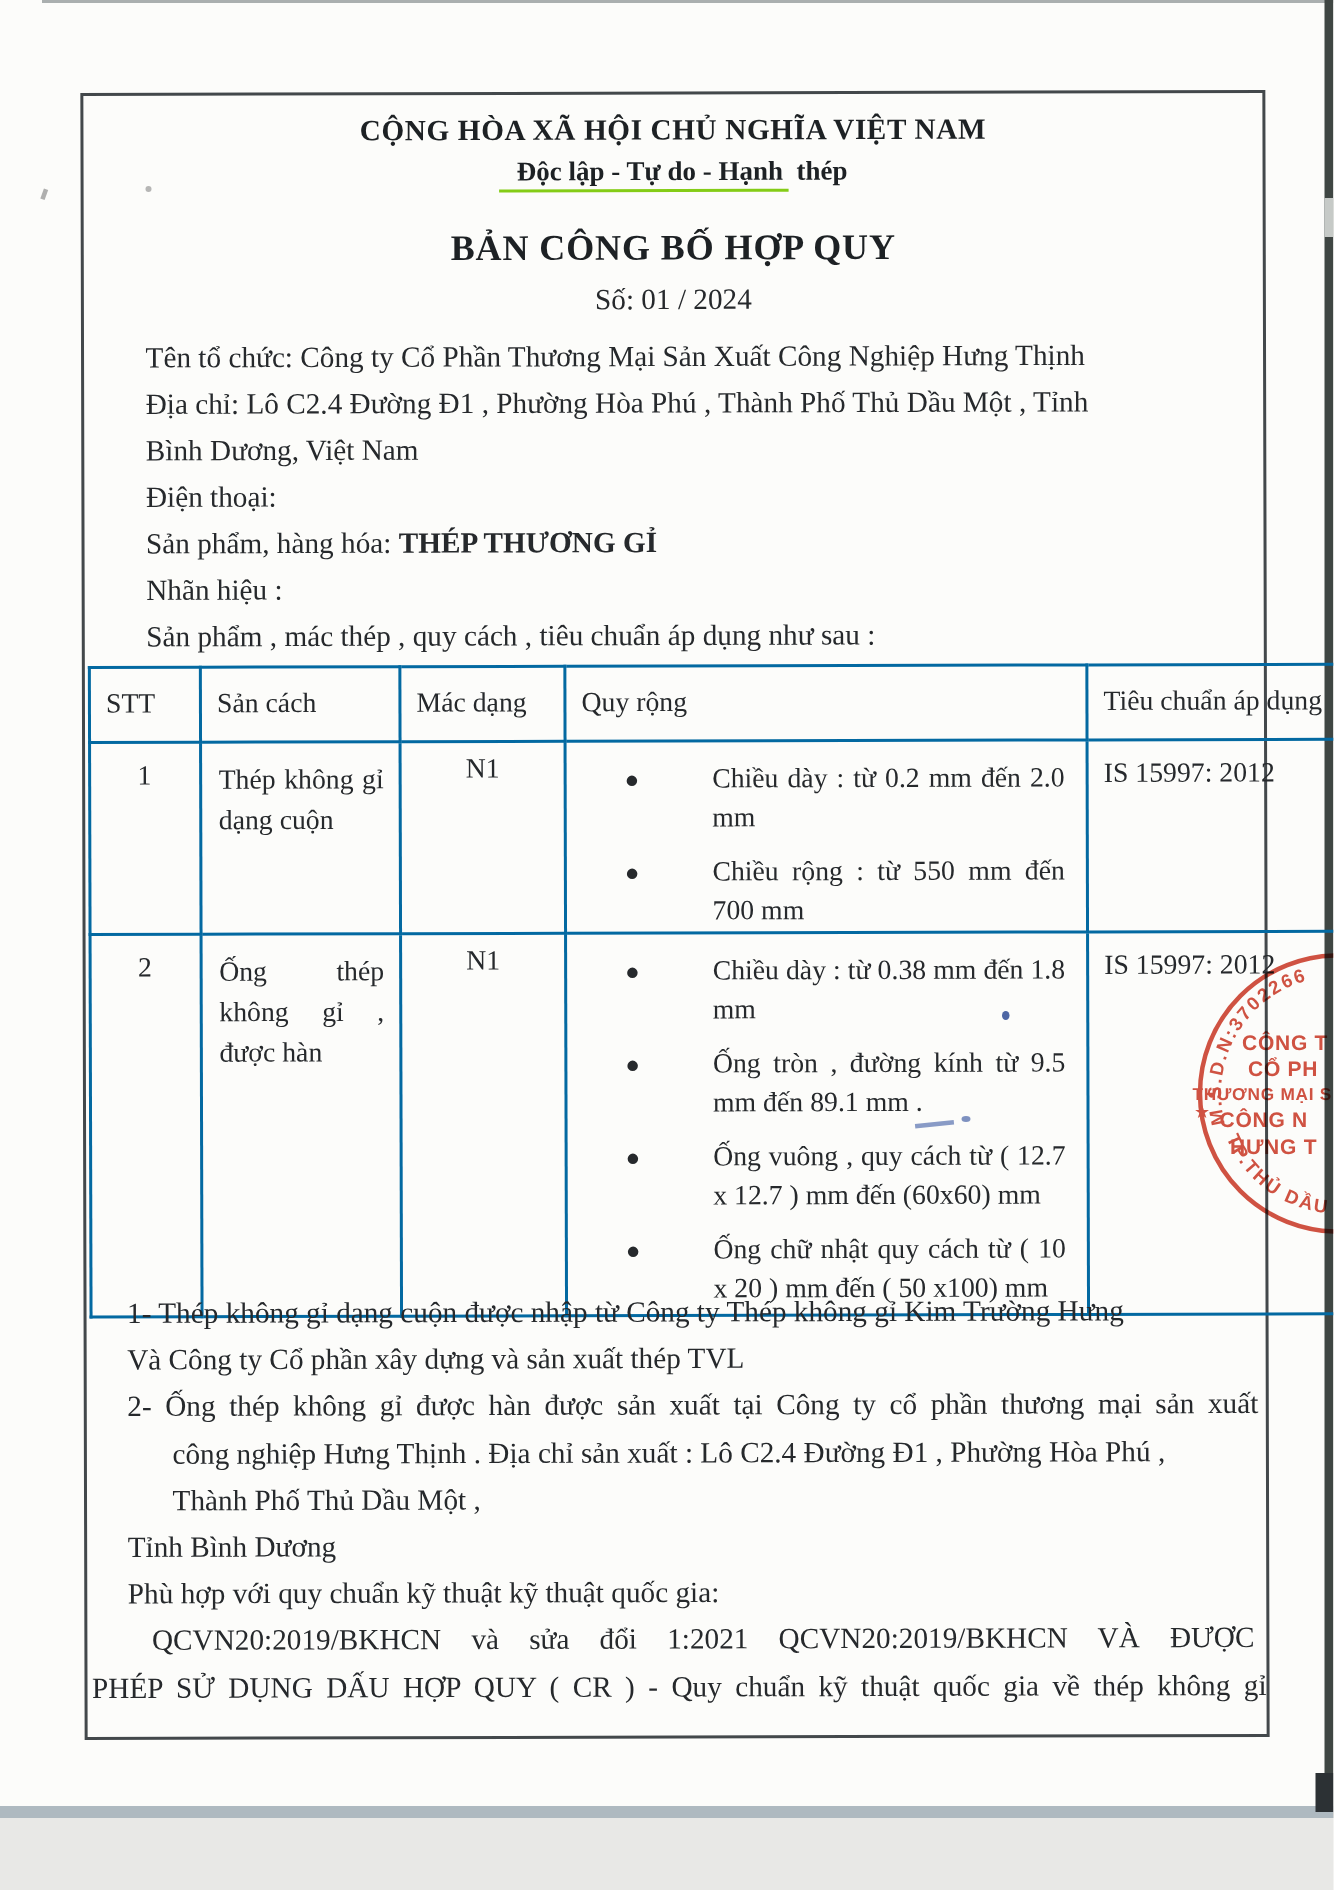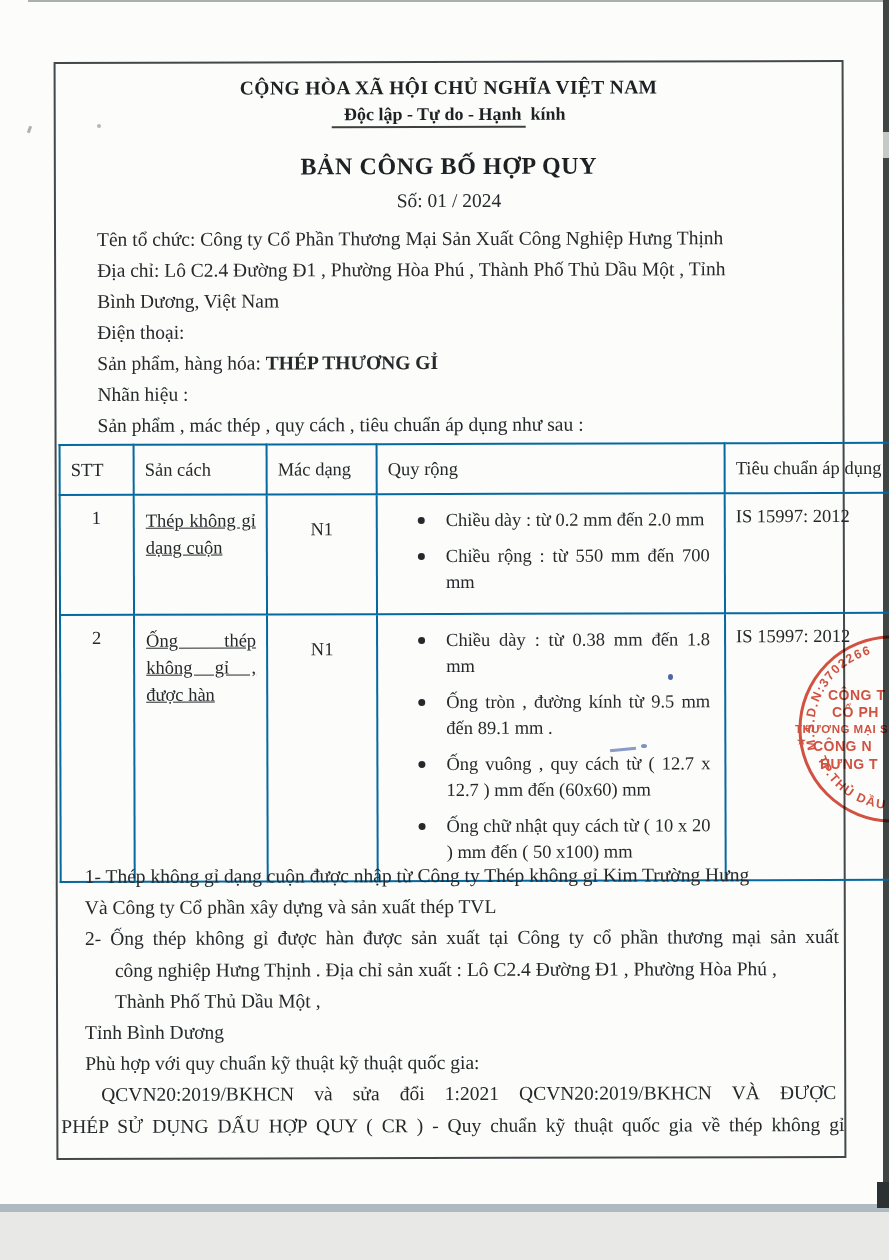--- a/index.html
+++ b/index.html
@@ -24,21 +24,21 @@
 
   
   .frame{
     position:absolute;left:55px;top:61px;width:786px;height:1094px;
     border:2px solid #43484b;transform:rotate(-0.15deg);
   }
   .nat-line1{position:absolute;top:14px;left:0;width:100%;text-align:center;
     font-size:19.5px;font-weight:bold;letter-spacing:.4px;color:#1d2124;}
   .motto{position:absolute;top:41px;left:0;width:100%;text-align:center;
     font-size:18px;font-weight:bold;color:#1d2124;}
-  .motto-u{border-bottom:2px solid #404040;padding:0 4px 2px 12px;}
+  .motto-u{border-bottom:2px solid #84cc16;padding:0 4px 2px 12px;}
   .motto-t{padding-left:5px;}
   .doc-title{position:absolute;top:90px;left:0;width:100%;text-align:center;
     font-size:24px;font-weight:bold;letter-spacing:.6px;color:#1d2124;}
   .doc-num{position:absolute;top:127px;left:0;width:100%;text-align:center;font-size:19.5px;}
   .org-block{position:absolute;top:160px;left:41px;right:18px;font-size:19.5px;line-height:31px;}
   .org-block b{font-weight:bold;}
 
   
   table.spec{
     position:absolute;top:380px;left:2px;width:777px;
@@ -46,29 +46,29 @@
     font-size:18.5px;color:#26292c;
   }
   table.spec th,table.spec td{border:2px solid #0369a1;vertical-align:top;font-weight:normal;}
   table.spec th{height:44px;vertical-align:middle;text-align:left;padding:2px 4px 2px 10px;}
   th.c-stt,td.c-stt{width:58px;text-align:center;padding-left:0;}
   th.c-sp,td.c-sp{width:117px;}
   th.c-mt,td.c-mt{width:94px;}
   th.c-qc,td.c-qc{width:332px;}
   th.c-tc,td.c-tc{width:176px;}
   td.c-stt{padding-top:12px;}
-  td.c-sp{padding:12px 10px 0 11px;text-align:justify;line-height:27px;text-decoration:underline;}
-  td.c-mt{text-align:center;padding-top:24px;}
+  td.c-sp{padding:12px 10px 0 11px;text-align:justify;line-height:27px;}
+  td.c-mt{text-align:center;padding-top:8px;}
   td.c-qc{padding:2px 4px 0 0;}
   td.c-tc{padding:12px 6px 0 10px;}
   tr.r1 td{height:93px;}
   tr.r2 td{height:240px;}
   ul.qc-list{margin:0;padding:0;list-style:none;}
   ul.qc-list li{
-    position:relative;padding-left:68px;padding-right:10px;margin-top:10px;
+    position:relative;padding-left:97px;padding-right:10px;margin-top:10px;
     text-align:justify;line-height:26px;
   }
   ul.qc-list li::before{
     content:"";position:absolute;left:40px;top:10px;width:7px;height:7px;
     border-radius:50%;background:#26292c;
   }
 
   
   .notes{position:absolute;top:797px;left:27px;width:754px;font-size:19.5px;line-height:31.2px;}
   .notes .ind{margin-left:30px;}
@@ -97,21 +97,21 @@
   <div class="speck1"></div>
   <div class="speck2"></div>
   <div class="ink-dot"></div>
   <div class="ink-dash"></div>
   <div class="ink-dash2"></div>
 
   <div class="frame">
 
     <div class="nat-line1">CỘNG HÒA XÃ HỘI CHỦ NGHĨA VIỆT NAM</div>
     <div class="motto">
-      <span class="motto-u">Độc lập - Tự do - Hạnh</span><span class="motto-t">kính</span>
+      <span class="motto-u">Độc lập - Tự do - Hạnh</span><span class="motto-t">thép</span>
     </div>
 
     <div class="doc-title">BẢN CÔNG BỐ HỢP QUY</div>
     <div class="doc-num">Số: 01 / 2024</div>
 
     <div class="org-block">
       <div>Tên tổ chức: Công ty Cổ Phần Thương Mại Sản Xuất Công Nghiệp Hưng Thịnh</div>
       <div>Địa chỉ: Lô C2.4 Đường Đ1 , Phường Hòa Phú , Thành Phố Thủ Dầu Một , Tỉnh</div>
       <div>Bình Dương, Việt Nam</div>
       <div>Điện thoại:</div>

